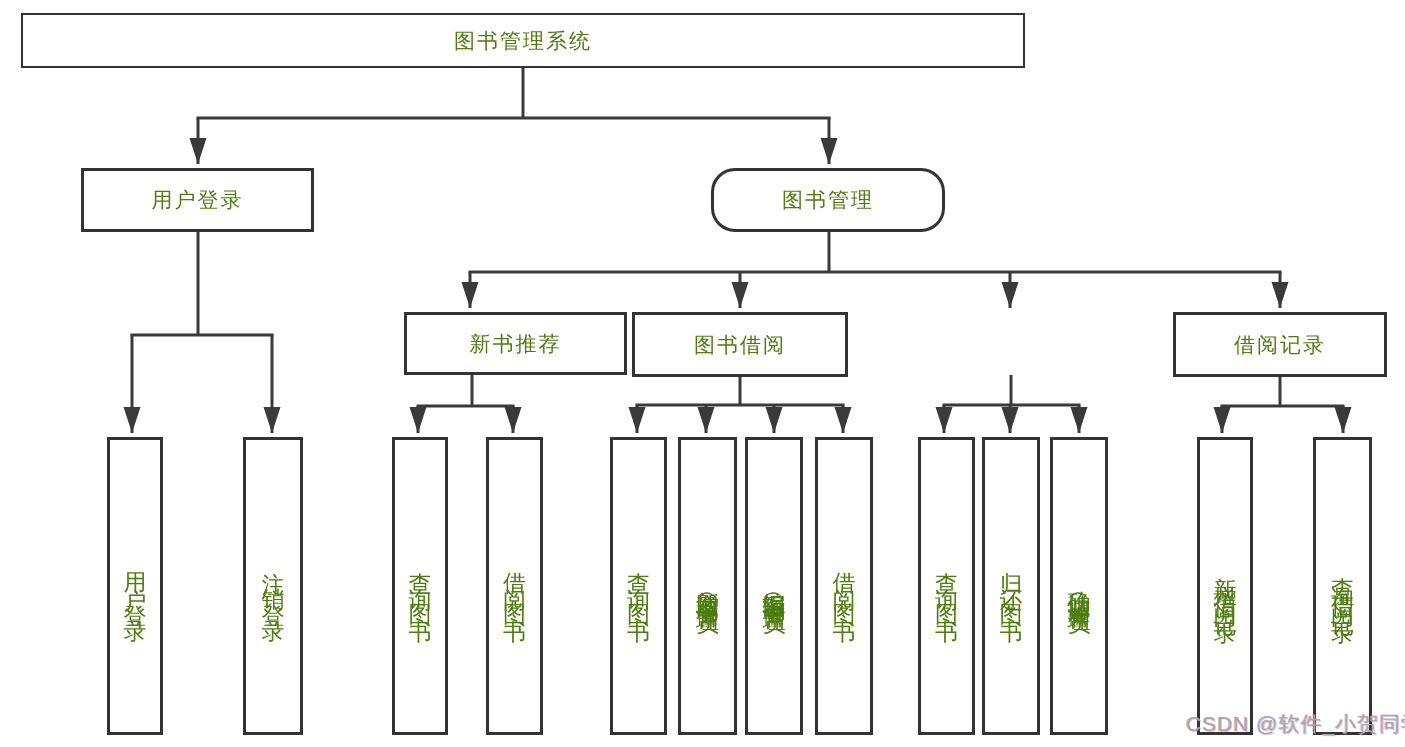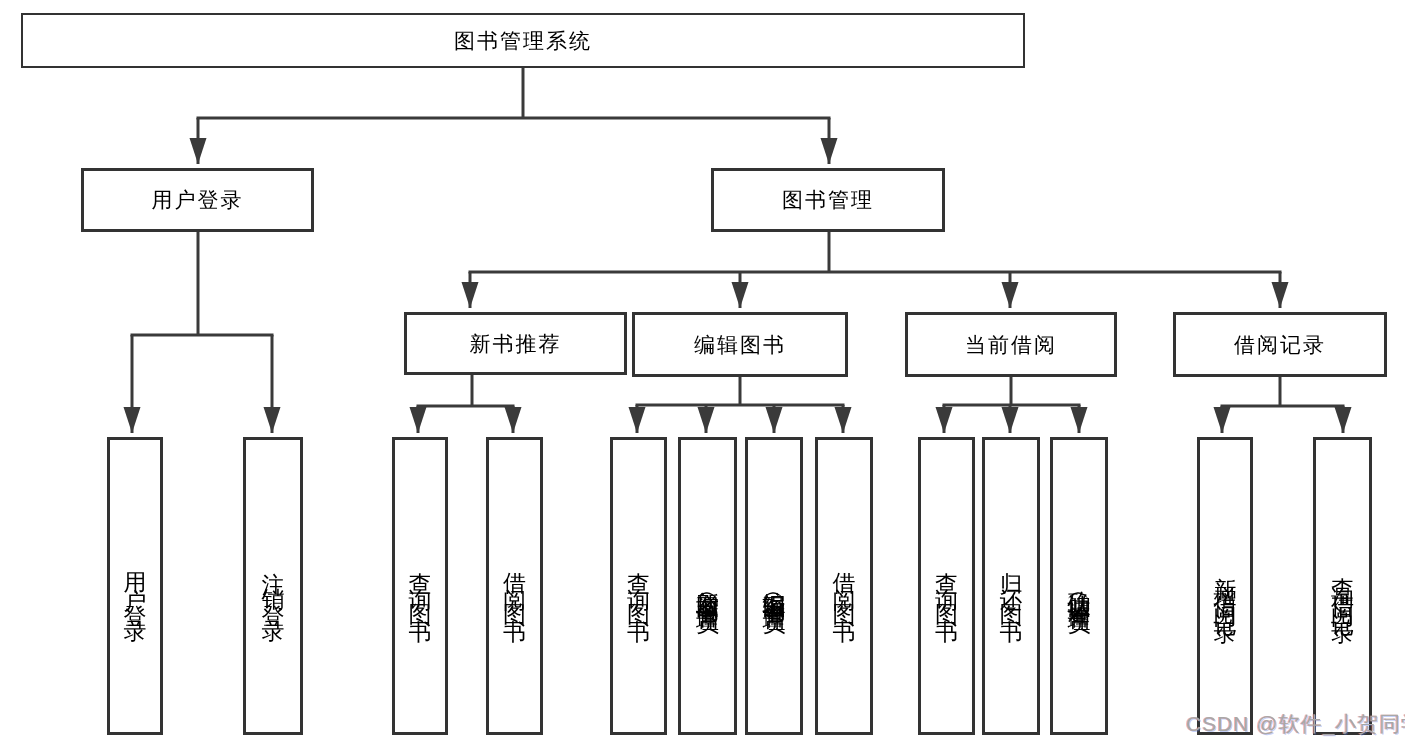--- a/index.html
+++ b/index.html
@@ -9,21 +9,21 @@
     background:#ffffff;
     overflow:hidden;
     font-family:"Liberation Sans","DejaVu Sans",sans-serif;
   }
   #wires{position:absolute;left:0;top:0;width:1405px;height:747px;}
   .box{
     position:absolute;
     box-sizing:border-box;
     background:#ffffff;
     border:3px solid #333333;
-    color:#000000;
+    color:#4d7c0f;
     display:flex;align-items:center;justify-content:center;
     text-align:center;
   }
   .root{border-width:2px;font-size:21px;letter-spacing:2px;}
   .hbox{font-size:21px;letter-spacing:2px;}
   .vbox{
     writing-mode:vertical-rl;
     text-orientation:mixed;
     font-size:23px;
     line-height:1.0;
@@ -93,25 +93,24 @@
       <path d="M1280,375 L1280,406"></path>
       <path d="M1220.5,406 L1344.5,406"></path>
       <path d="M1222,406 L1222,433" marker-end="url(#arr)"></path>
       <path d="M1343,406 L1343,433" marker-end="url(#arr)"></path>
     </g>
   </svg>
 
   <div class="box root" style="left:21px;top:13px;width:1004px;height:55px;">图书管理系统</div>
 
   <div class="box hbox" style="left:81px;top:168px;width:233px;height:64px;">用户登录</div>
-  <div class="box hbox" style="left:711px;top:168px;width:234px;height:64px;">图书管理</div>
+  <div class="box hbox" style="left:711px;top:168px;width:234px;height:64px;border-radius:24px;">图书管理</div>
 
   <div class="box hbox" style="left:363px;top:312px;width:223px;height:63px;margin-left:41px;">新书推荐</div>
-  <div class="box hbox" style="left:632px;top:312px;width:216px;height:65px;">编辑图书</div>
-  <div class="box hbox" style="left:905px;top:312px;width:212px;height:65px;">当前借阅</div>
+  <div class="box hbox" style="left:632px;top:312px;width:216px;height:65px;">图书借阅</div>
   <div class="box hbox" style="left:1173px;top:312px;width:214px;height:65px;">借阅记录</div>
 
   <div class="box vbox v4" style="left:107px;top:437px;width:56px;height:298px;">用户登录</div>
   <div class="box vbox v4" style="left:243px;top:437px;width:60px;height:298px;">注销登录</div>
 
   <div class="box vbox v4" style="left:392px;top:437px;width:56px;height:298px;">查询图书</div>
   <div class="box vbox v4" style="left:486px;top:437px;width:57px;height:298px;">借阅图书</div>
 
   <div class="box vbox v4" style="left:610px;top:437px;width:57px;height:298px;">查询图书</div>
   <div class="box vbox v9" style="left:678px;top:437px;width:59px;height:298px;">新增图书（管理员）</div>

